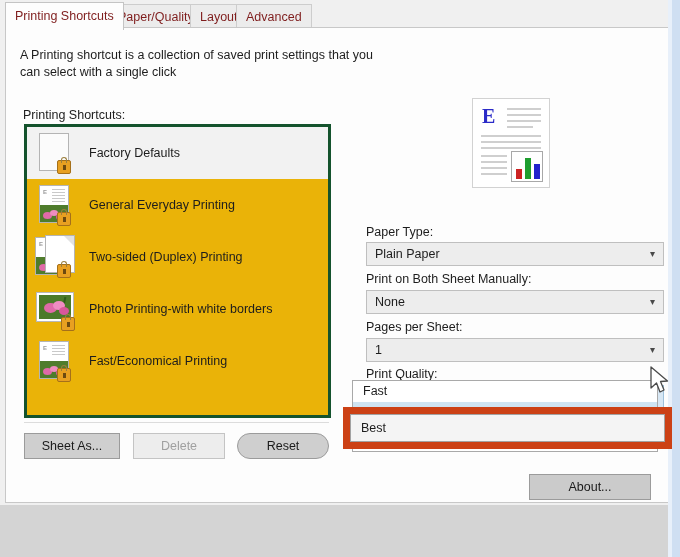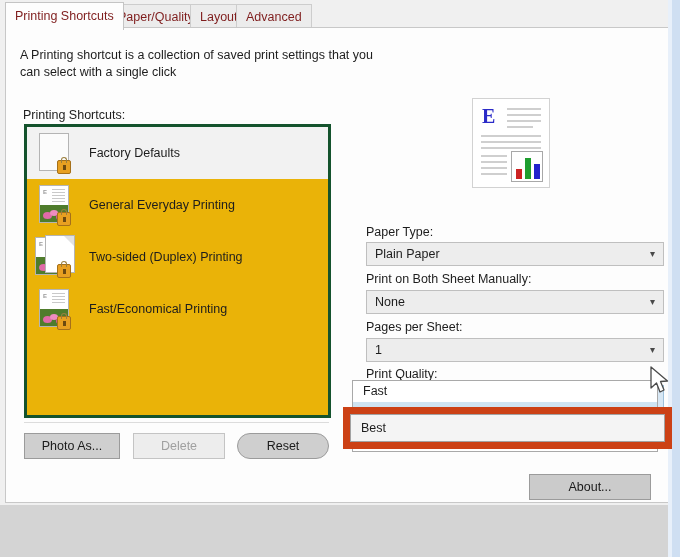--- a/index.html
+++ b/index.html
@@ -478,20 +478,32 @@
               <div class="flower f2"></div>
               <div class="flower f3"></div>
             </div>
           </div>
           <div class="thumb-fold"></div>
           <div class="lock"></div>
         </div>
         <div class="label">Two-sided (Duplex) Printing</div>
       </div>
 
+      <div class="shortcut-row">
+        <div class="thumb-wrap">
+          <div class="thumb photo">
+            <div class="stem"></div>
+            <div class="flower f1"></div>
+            <div class="flower f2"></div>
+            <div class="flower f3"></div>
+          </div>
+          <div class="lock on-photo"></div>
+        </div>
+        <div class="label">Photo Printing-with white borders</div>
+      </div>
 
       <div class="shortcut-row">
         <div class="thumb-wrap">
           <div class="thumb">
             <div class="doc-e">E</div>
             <div class="doc-lines" style="left:12px;">
               <i></i>
                 <i></i>
                 <i></i>
                 <i></i>
@@ -508,21 +520,21 @@
           </div>
           <div class="lock"></div>
         </div>
         <div class="label">Fast/Economical Printing</div>
       </div>
 
     </div>
 
     <div class="sep-line"></div>
 
-    <div class="btn" id="save-as-btn">Photo As...</div>
+    <div class="btn" id="save-as-btn">Sheet As...</div>
     <div class="btn disabled" id="delete-btn">Delete</div>
     <div class="btn" id="reset-btn">Reset</div>
 
     <div class="preview">
       <div class="pe">E</div>
       <div class="pline" style="left:34px; top:9px;  width:34px;"></div>
       <div class="pline" style="left:34px; top:15px; width:34px;"></div>
       <div class="pline" style="left:34px; top:21px; width:34px;"></div>
       <div class="pline" style="left:34px; top:27px; width:26px;"></div>
       <div class="pline" style="left:8px;  top:36px; width:60px;"></div>

